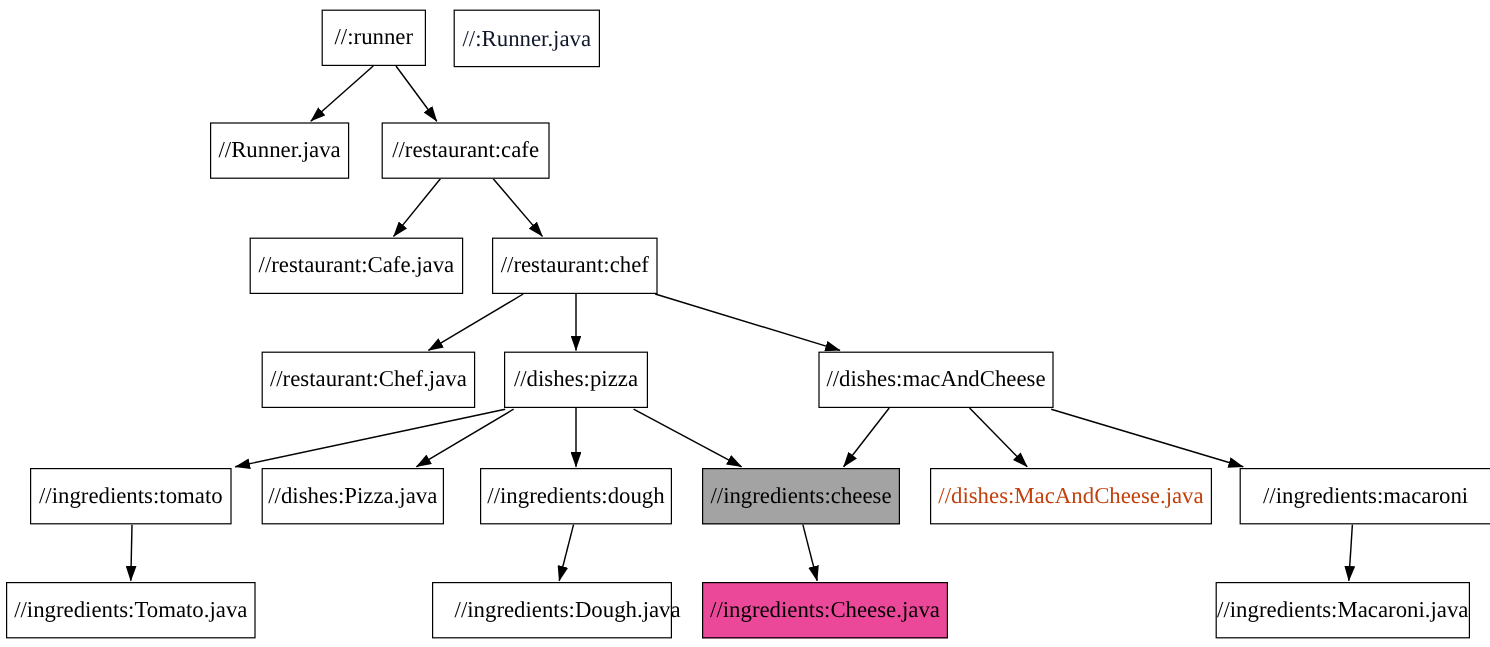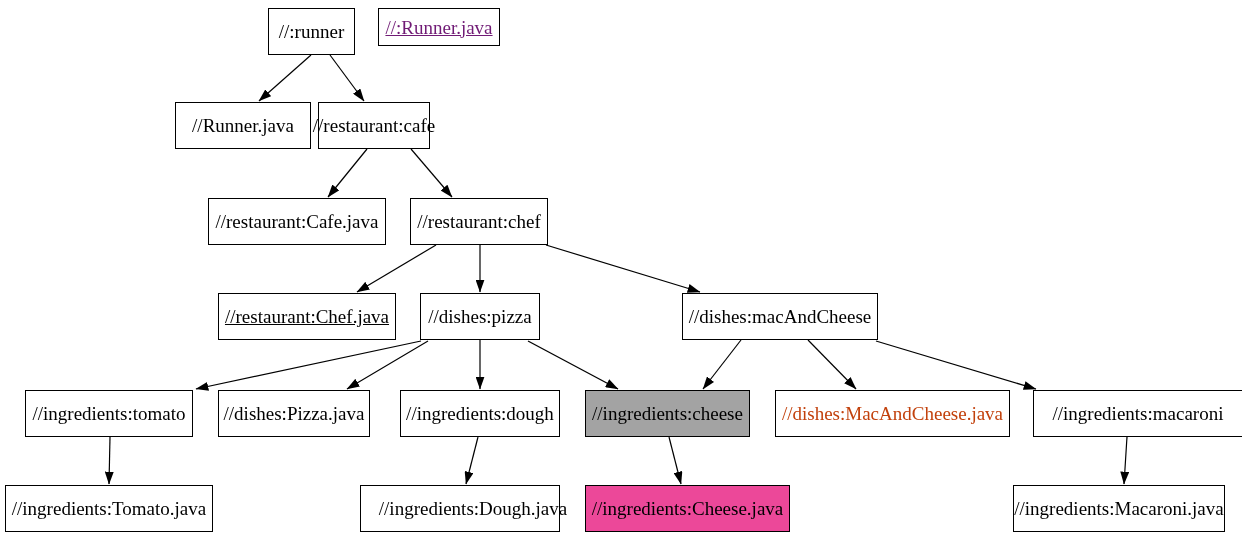--- a/index.html
+++ b/index.html
@@ -64,36 +64,36 @@
         <line x1="110" y1="437" x2="109" y2="484" stroke="#000000" stroke-width="1.2" marker-end="url(#arrowhead)"></line>
         <line x1="478" y1="437" x2="466" y2="484" stroke="#000000" stroke-width="1.2" marker-end="url(#arrowhead)"></line>
         <line x1="669" y1="437" x2="681" y2="484" stroke="#000000" stroke-width="1.2" marker-end="url(#arrowhead)"></line>
         <line x1="1127" y1="437" x2="1124" y2="484" stroke="#000000" stroke-width="1.2" marker-end="url(#arrowhead)"></line>
       </g>
   </svg>
   <div>
       <div class="node" style="left: 268px; top: 8px; width: 87px; height: 47px; background: rgb(255, 255, 255); border-color: rgb(0, 0, 0); color: rgb(0, 0, 0);">
         <span>//:runner</span>
       </div>
-      <div class="node" style="left: 378px; top: 8px; width: 122px; height: 38px; background: rgb(255, 255, 255); border-color: rgb(0, 0, 0); color: #701a75; text-decoration: underline;">
+      <div class="node" style="left: 378px; top: 8px; width: 122px; height: 48px; background: rgb(255, 255, 255); border-color: rgb(0, 0, 0); color: #0f172a;">
         <span>//:Runner.java</span>
       </div>
-      <div class="node" style="left: 175px; top: 102px; width: 136px; height: 47px; background: rgb(255, 255, 255); border-color: rgb(0, 0, 0); color: rgb(0, 0, 0);">
+      <div class="node" style="left: 175px; top: 102px; width: 116px; height: 47px; background: rgb(255, 255, 255); border-color: rgb(0, 0, 0); color: rgb(0, 0, 0);">
         <span>//Runner.java</span>
       </div>
-      <div class="node" style="left: 318px; top: 102px; width: 112px; height: 47px; background: rgb(255, 255, 255); border-color: rgb(0, 0, 0); color: rgb(0, 0, 0);">
+      <div class="node" style="left: 318px; top: 102px; width: 140px; height: 47px; background: rgb(255, 255, 255); border-color: rgb(0, 0, 0); color: rgb(0, 0, 0);">
         <span>//restaurant:cafe</span>
       </div>
       <div class="node" style="left: 208px; top: 198px; width: 178px; height: 47px; background: rgb(255, 255, 255); border-color: rgb(0, 0, 0); color: rgb(0, 0, 0);">
         <span>//restaurant:Cafe.java</span>
       </div>
       <div class="node" style="left: 410px; top: 198px; width: 138px; height: 47px; background: rgb(255, 255, 255); border-color: rgb(0, 0, 0); color: rgb(0, 0, 0);">
         <span>//restaurant:chef</span>
       </div>
-      <div class="node" style="left: 218px; top: 293px; width: 178px; height: 47px; background: rgb(255, 255, 255); border-color: rgb(0, 0, 0); color: rgb(0, 0, 0); text-decoration: underline;">
+      <div class="node" style="left: 218px; top: 293px; width: 178px; height: 47px; background: rgb(255, 255, 255); border-color: rgb(0, 0, 0); color: rgb(0, 0, 0);">
         <span>//restaurant:Chef.java</span>
       </div>
       <div class="node" style="left: 420px; top: 293px; width: 120px; height: 47px; background: rgb(255, 255, 255); border-color: rgb(0, 0, 0); color: rgb(0, 0, 0);">
         <span>//dishes:pizza</span>
       </div>
       <div class="node" style="left: 682px; top: 293px; width: 196px; height: 47px; background: rgb(255, 255, 255); border-color: rgb(0, 0, 0); color: rgb(0, 0, 0);">
         <span>//dishes:macAndCheese</span>
       </div>
       <div class="node" style="left: 25px; top: 390px; width: 168px; height: 47px; background: rgb(255, 255, 255); border-color: rgb(0, 0, 0); color: rgb(0, 0, 0);">
         <span>//ingredients:tomato</span>

